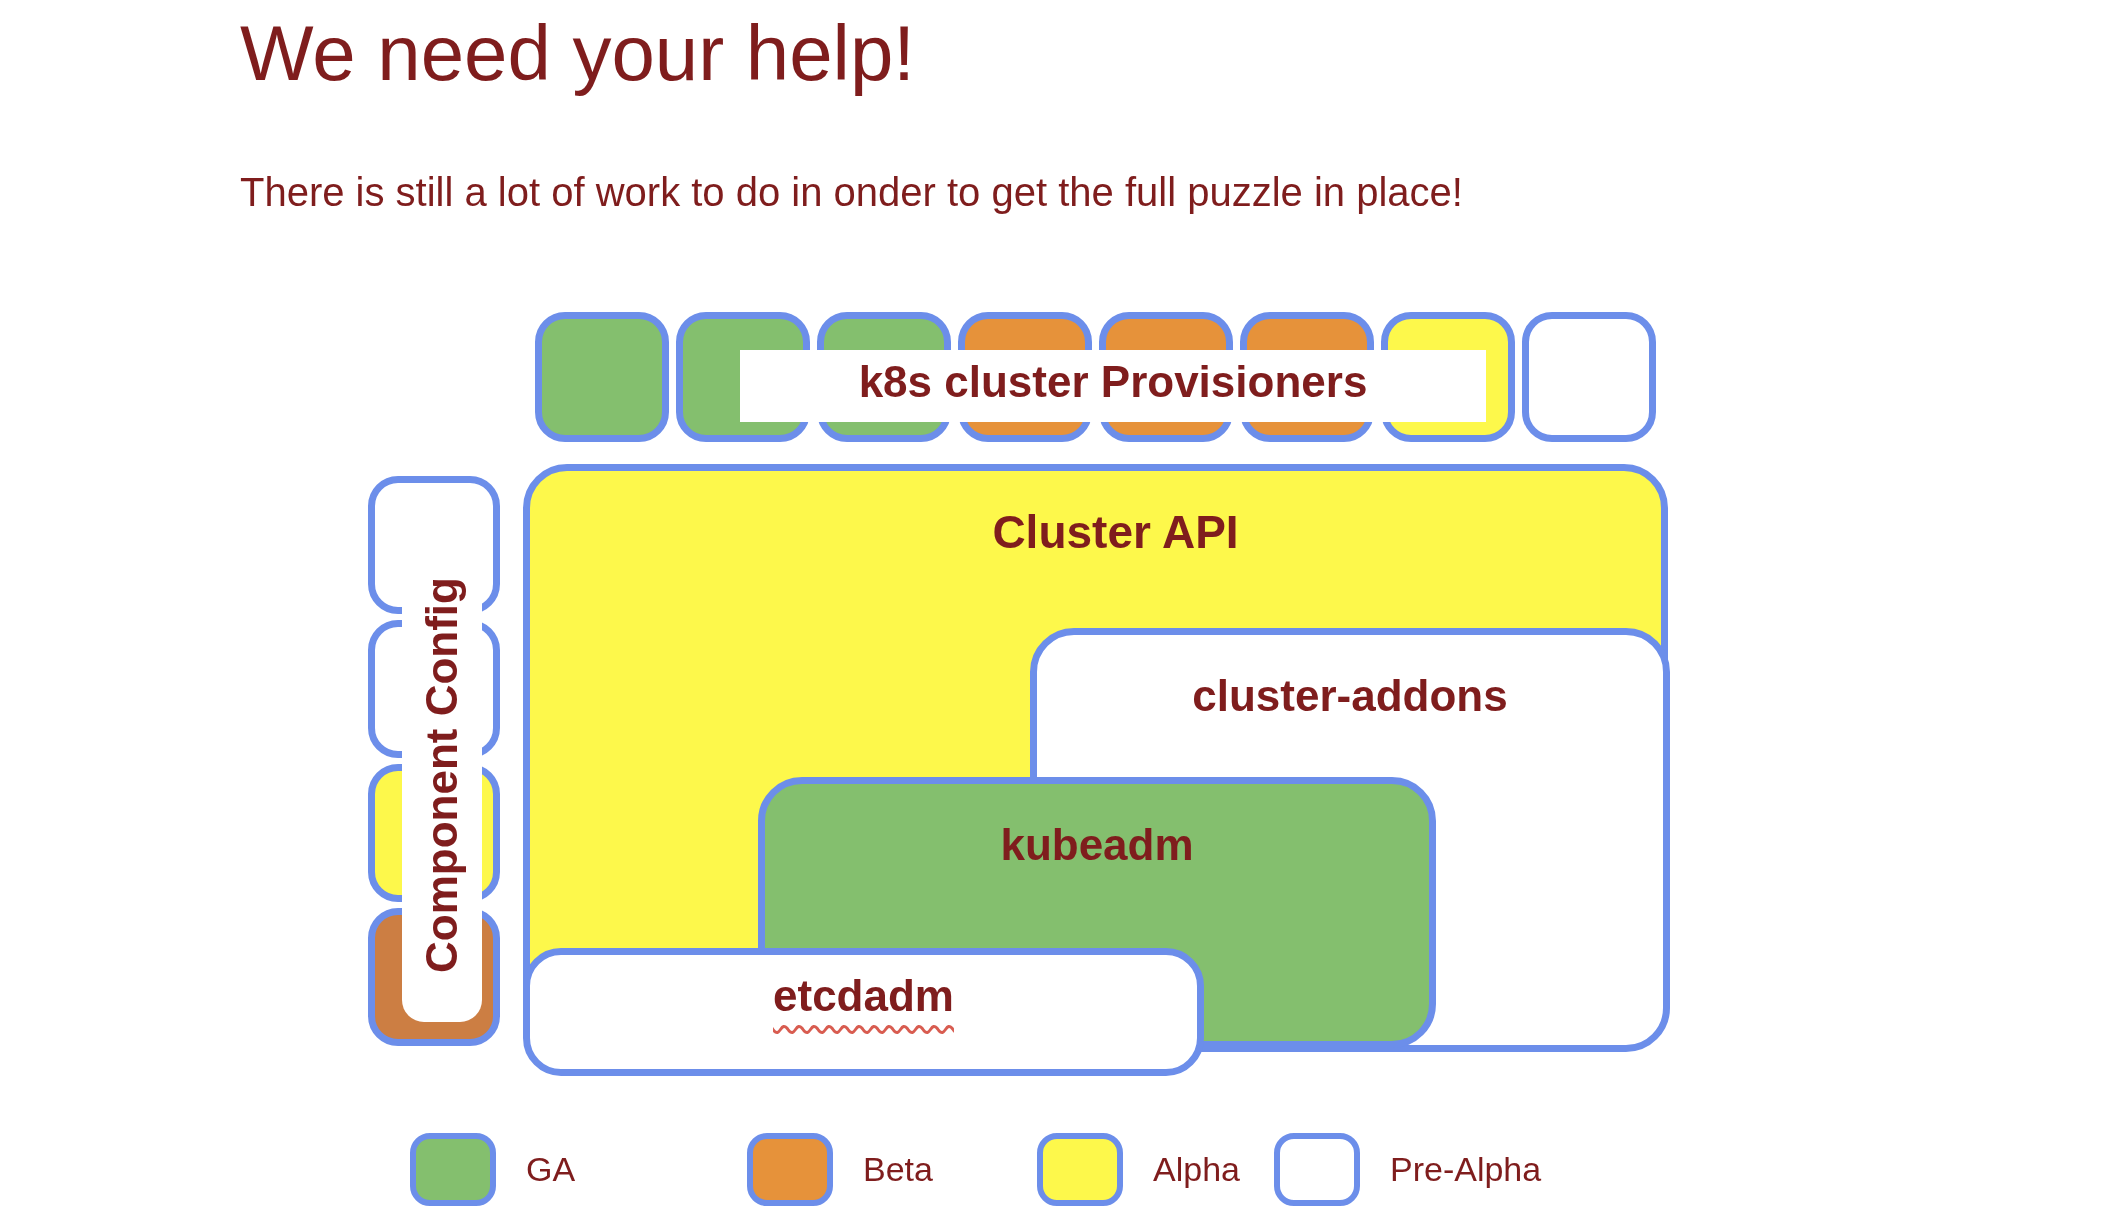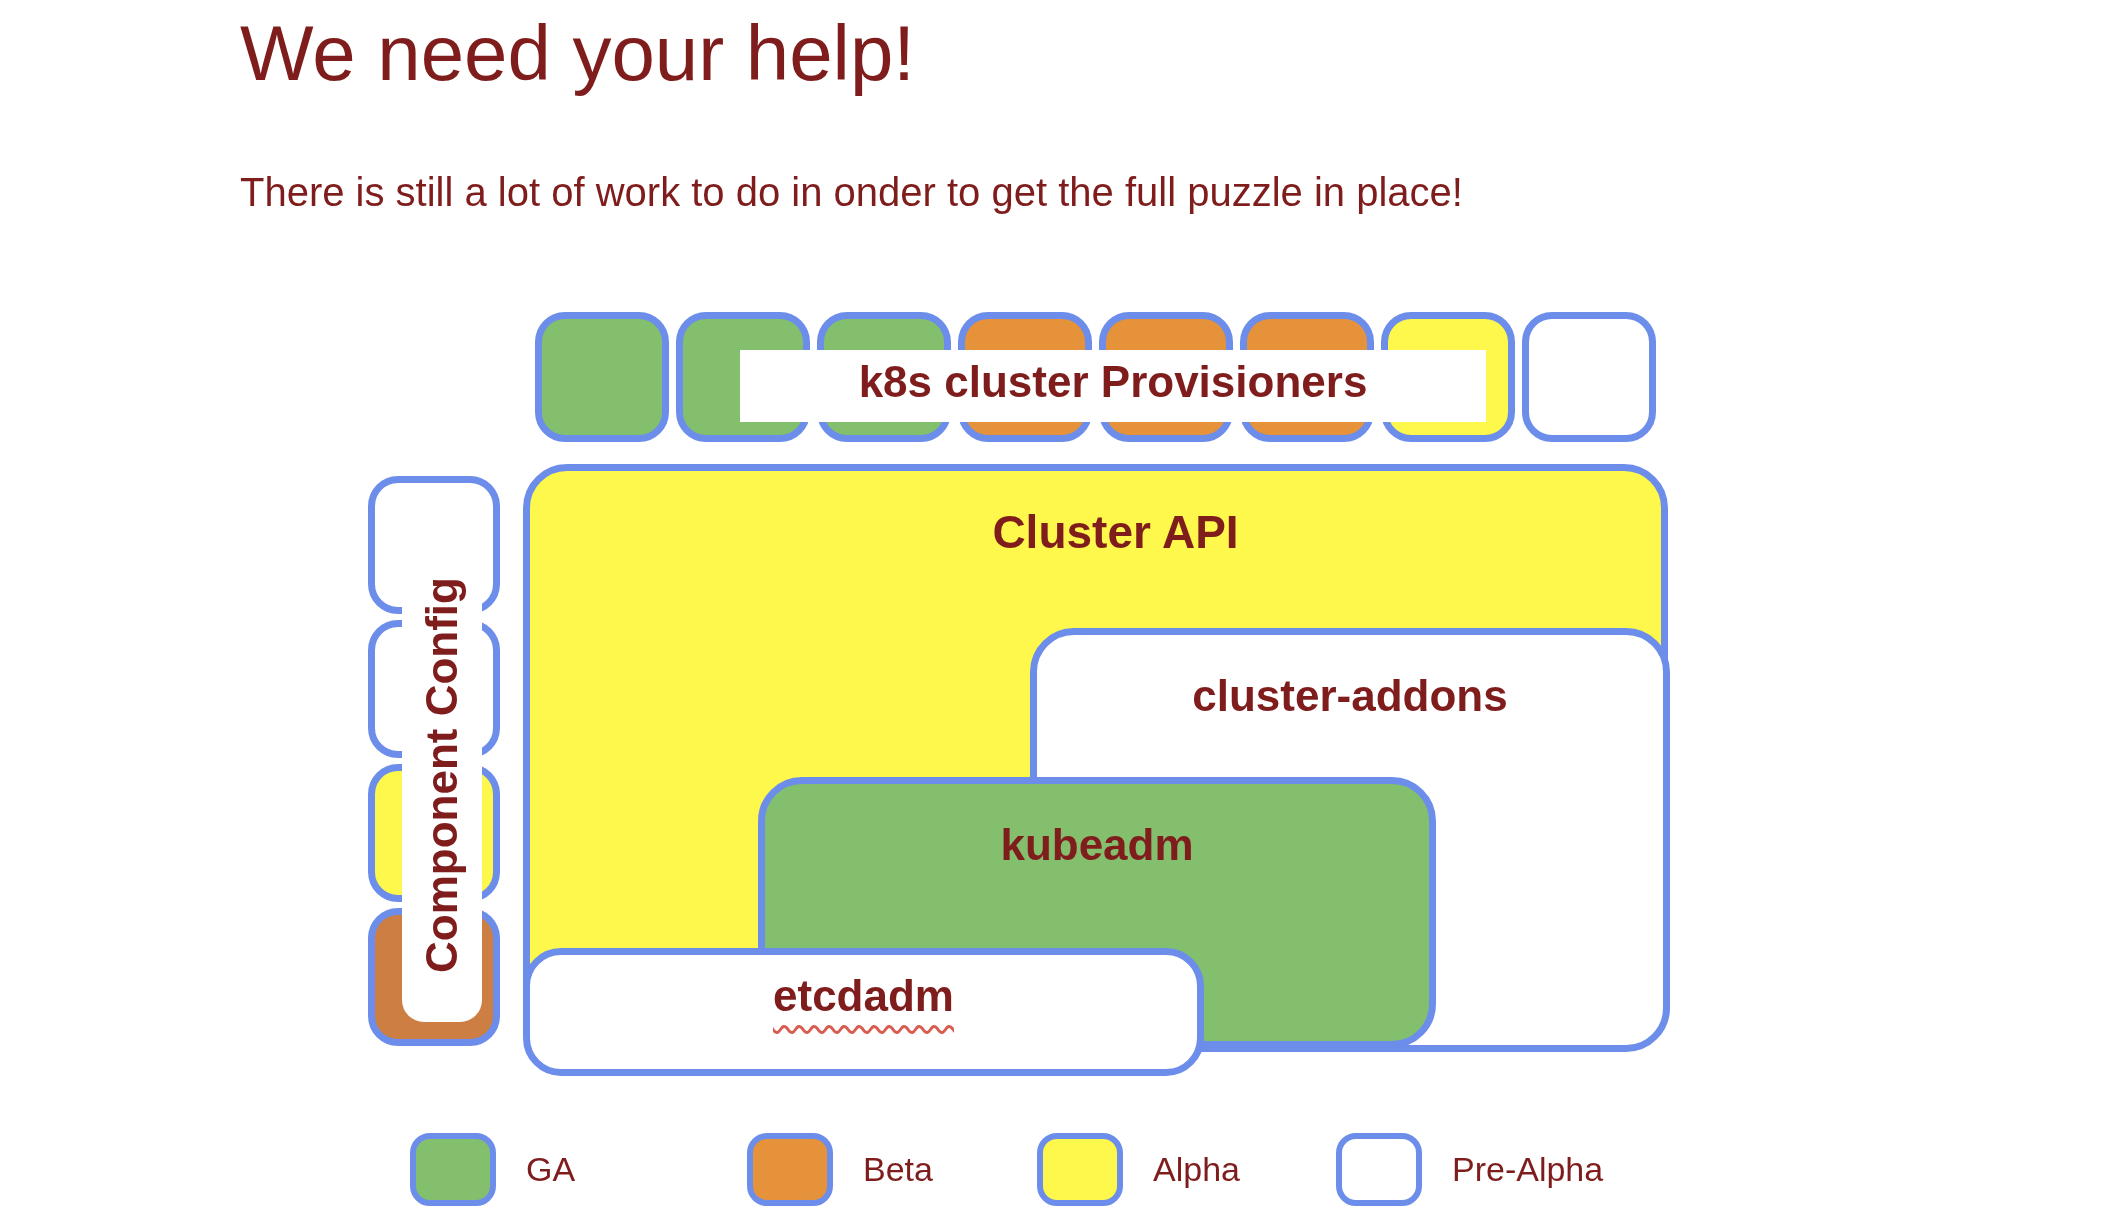--- a/index.html
+++ b/index.html
@@ -42,21 +42,21 @@
   .box-etcdadm .box-label{display:inline-block;margin-top:16px;}
   .squiggle{
     text-decoration-line:underline;text-decoration-style:wavy;text-decoration-color:#d85c50;
     text-decoration-thickness:3px;text-underline-offset:14px;
   }
 
   
   .legend-item{position:absolute;top:1133px;height:73px;display:flex;align-items:center;gap:30px;}
   .legend-swatch{width:86px;height:73px;border:6px solid #6c8eea;border-radius:20px;box-sizing:border-box;flex:0 0 auto;}
   .legend-label{font-size:34px;font-weight:400;white-space:nowrap;}
-  .li-0{left:410px;} .li-1{left:747px;} .li-2{left:1037px;} .li-3{left:1336px;}
+  .li-0{left:410px;} .li-1{left:747px;} .li-2{left:1037px;} .li-3{left:1274px;}
 </style>
 </head>
 <body>
 
 <div class="page">
 
   <div class="title">We need your help!</div>
   <div class="subtitle">There is still a lot of work to do in onder to get the full puzzle in place!</div>
 
   <div class="prov-row">

